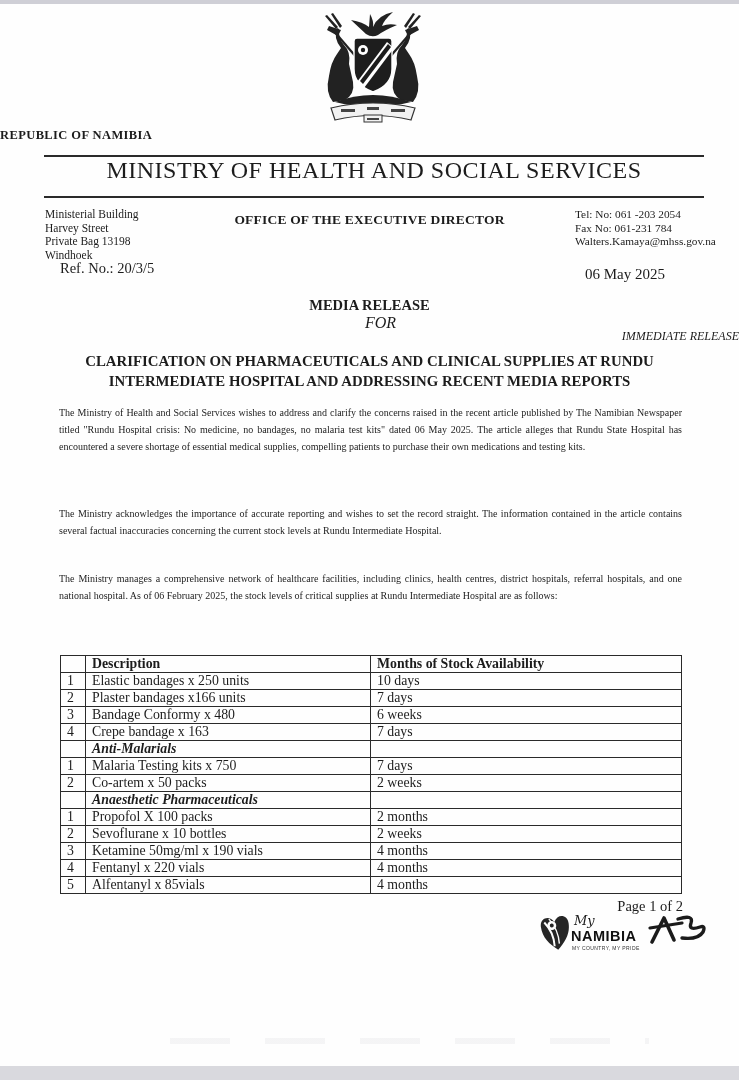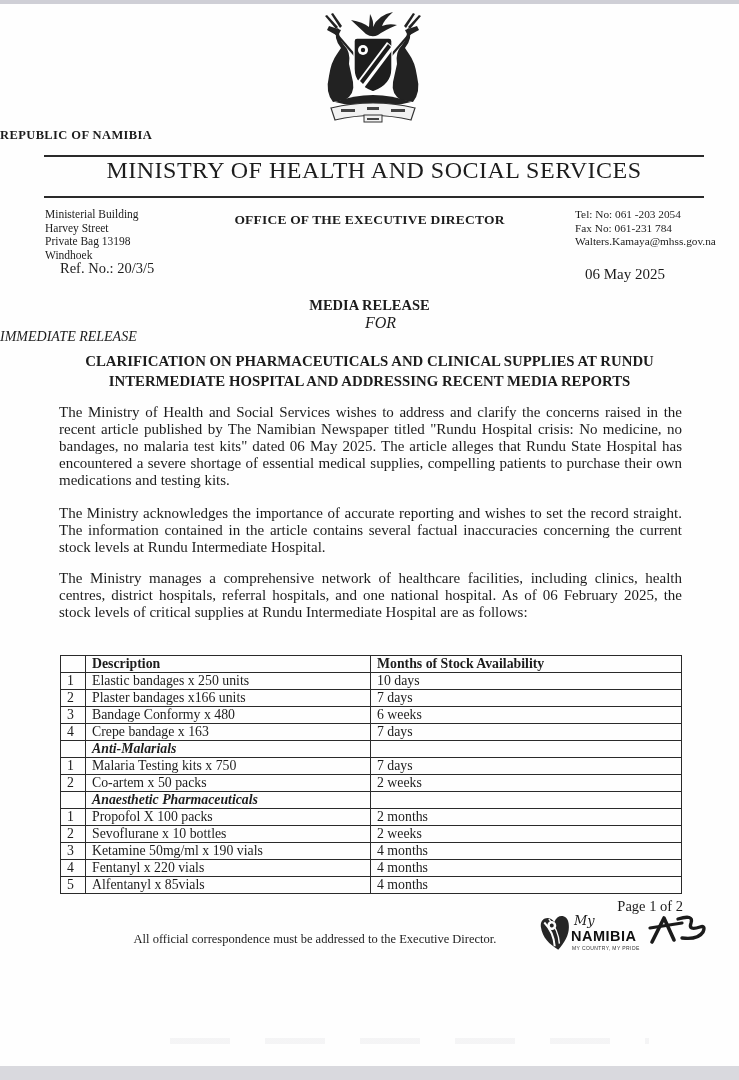--- a/index.html
+++ b/index.html
@@ -23,26 +23,26 @@
 
   .addr { position:absolute; top:208px; left:45px; font-size:11.5px; line-height:13.5px; }
   .office { position:absolute; top:212px; left:0; width:739px; text-align:center;
             font-weight:bold; font-size:13.5px; letter-spacing:.2px; }
   .contact { position:absolute; top:208px; left:575px; font-size:11.3px; line-height:13.5px; }
   .ref { position:absolute; top:260px; left:60px; font-size:14.5px; }
   .date { position:absolute; top:266px; left:585px; font-size:15px; }
 
   .mr-head { position:absolute; top:297px; left:0; width:739px; text-align:center; font-weight:bold; font-size:14.5px; }
   .mr-for  { position:absolute; top:314px; left:11px; width:739px; text-align:center; font-style:italic; font-size:16px; }
-  .mr-imm  { position:absolute; top:329px; left:0; width:739px; text-align:left; font-style:italic; font-size:14px; }
+  .mr-imm  { position:absolute; top:329px; left:0; width:739px; text-align:right; font-style:italic; font-size:12px; }
 
   .doc-title { position:absolute; top:352px; left:50px; width:639px; text-align:center;
                font-weight:bold; font-size:14.8px; line-height:19.5px; }
 
-  .para { position:absolute; left:59px; width:623px; font-size:15px; line-height:17px; text-align:justify; }
+  .para { position:absolute; left:59px; width:623px; font-size:10px; line-height:17px; text-align:justify; }
   .p1 { top:404px; } .p2 { top:505px; } .p3 { top:570px; }
 
   table.stock { position:absolute; top:655px; left:60px; width:622px; border-collapse:collapse;
                 font-size:13.8px;padding-left:20px; }
   table.stock th, table.stock td { border:1px solid #2a2a2a; padding:0 6px; height:16.5px;
                                    text-align:left; vertical-align:middle; }
   table.stock th { font-weight:bold; }
   td.num { width:25px; padding:0 4px; }
   td.desc, th.desc { width:285px; }
   tr.section td.desc { font-weight:bold; font-style:italic; }
@@ -204,21 +204,20 @@
     </tr>
     <tr>
       <td class="num">5</td>
       <td class="desc">Alfentanyl x 85vials</td>
       <td>4 months</td>
     </tr>
   </tbody>
     </table>
 
   <div class="pageno">Page 1 of 2</div>
-  <div class="corr">All official correspondence must be addressed to the Executive Director.</div>
 
   <div class="logo">
     <svg viewBox="0 0 106 58" width="106" height="58">
       <g transform="rotate(-8 16 26)">
         <path d="M16 14 C12 6 2 8 2 17 C2 28 8 35 16 42 C24 35 30 28 30 17 C30 8 20 6 16 14 Z" fill="#262626"></path>
         <path d="M6 13 Q14 24 13 38" stroke="#fdfdfd" stroke-width="2" fill="none"></path>
         <path d="M11 10 Q19 22 18 36" stroke="#fdfdfd" stroke-width="1.4" fill="none"></path>
         <circle cx="13" cy="17" r="4.5" fill="#fdfdfd"></circle>
         <circle cx="13" cy="17" r="2" fill="#262626"></circle>
       </g>

